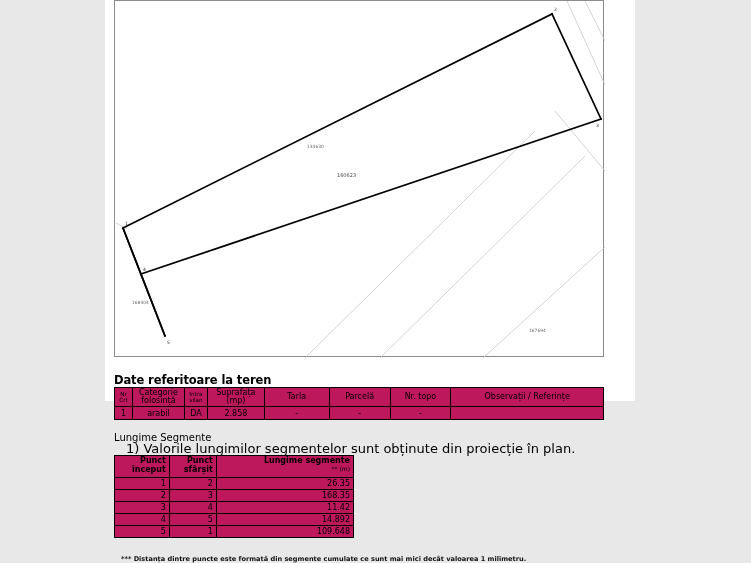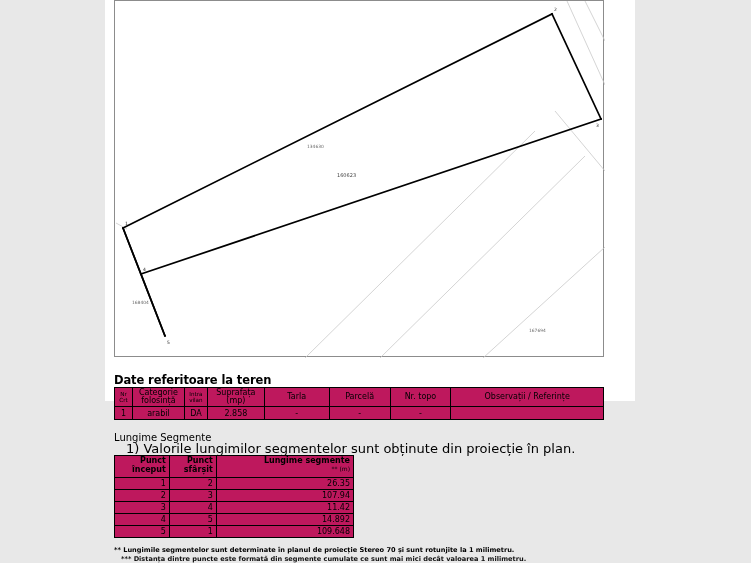--- a/index.html
+++ b/index.html
@@ -211,37 +211,36 @@
       </thead>
       <tbody>
         <tr>
           <td>1</td>
           <td>2</td>
           <td>26.35</td>
         </tr>
         <tr>
           <td>2</td>
           <td>3</td>
-          <td>107.94</td>
+          <td>168.35</td>
         </tr>
         <tr>
           <td>3</td>
           <td>4</td>
           <td>11.42</td>
         </tr>
         <tr>
           <td>4</td>
           <td>5</td>
           <td>14.892</td>
         </tr>
         <tr>
           <td>5</td>
           <td>1</td>
           <td>109.648</td>
         </tr>
       </tbody>
     </table>
 
-    <div class="sheet-text" id="foot1">** Lungimile segmentelor sunt determinate în planul de proiecție Stereo 70 și sunt rotunjite la 1 milimetru.</div>
     <div class="sheet-text" id="foot2">*** Distanța dintre puncte este formată din segmente cumulate ce sunt mai mici decât valoarea 1 milimetru.</div>
 
   </div>
 </div>
 
 </body></html>

